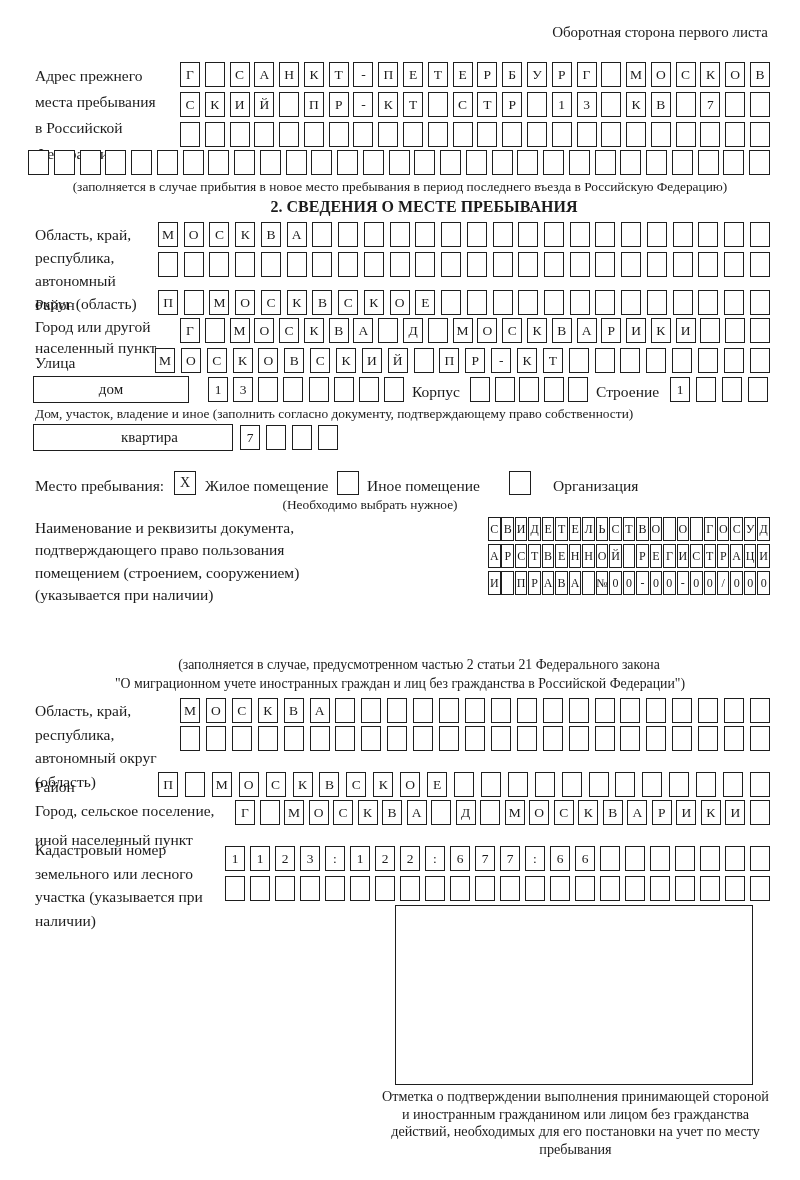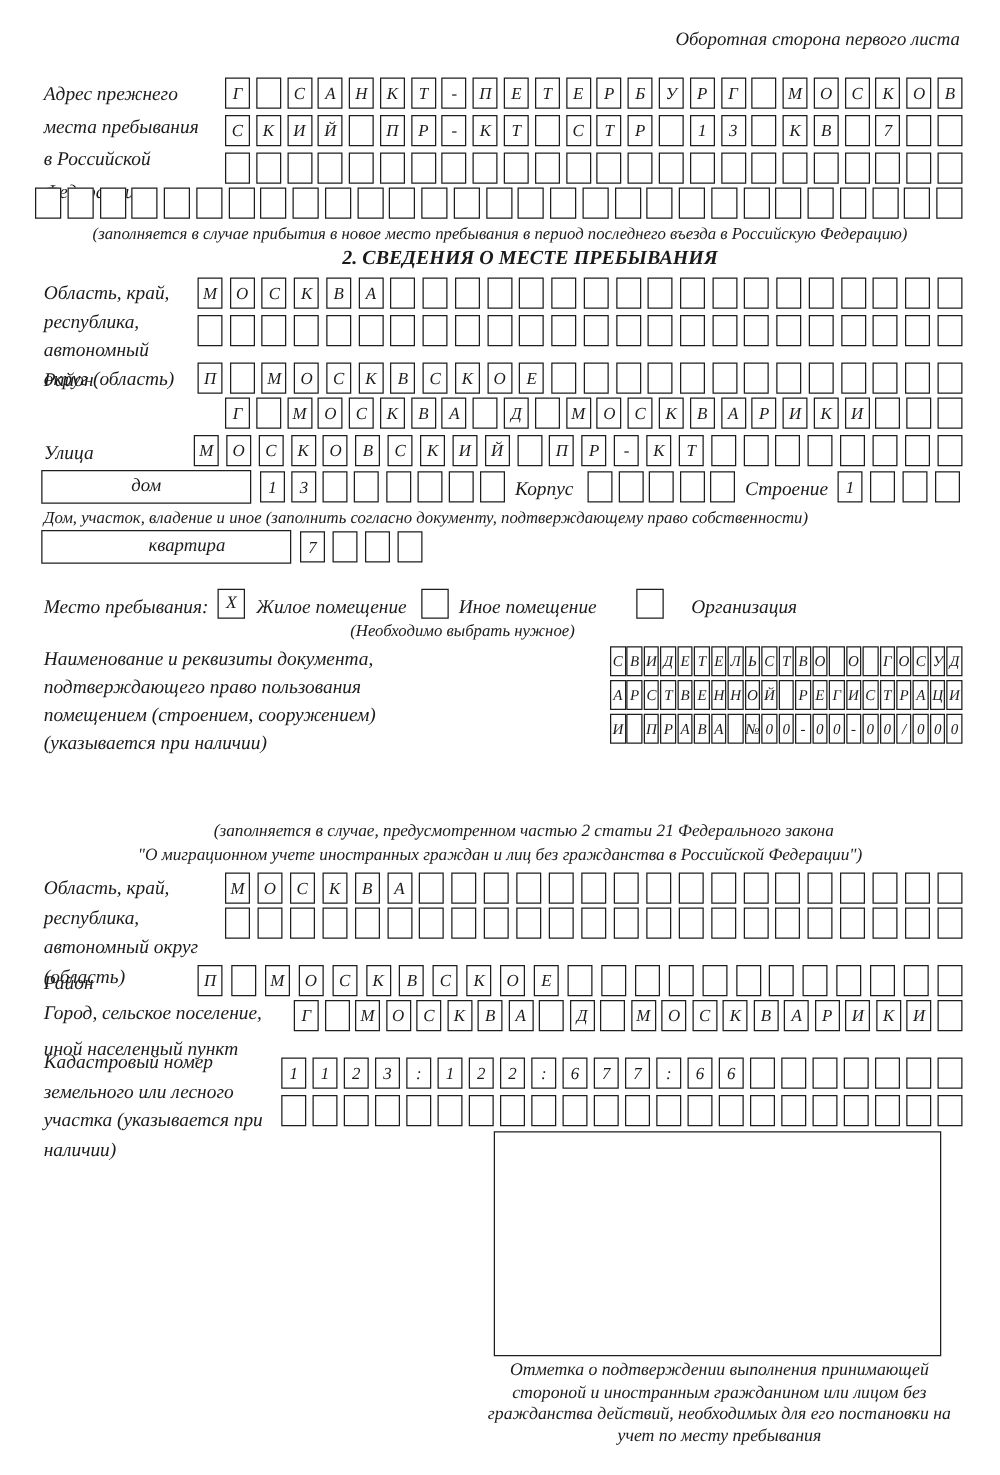--- a/index.html
+++ b/index.html
@@ -1,18 +1,18 @@
 <!DOCTYPE html>
 <html><head>
 <meta charset="utf-8">
 <style>
   html,body{margin:0;padding:0;background:#fff;}
   .page{
     position:relative;width:800px;height:1180px;background:#ffffff;
-    font-family:"Liberation Serif","DejaVu Serif",serif;color:#1b1b1b;overflow:hidden;font-style:italic;
+    font-family:"Liberation Serif","DejaVu Serif",serif;color:#1b1b1b;overflow:hidden;
   }
   .abs{position:absolute;}
   .hdr{font-size:15px;}
   .lbl{font-size:15.5px;line-height:26px;}
   .small{font-size:13.4px;}
   .title{font-weight:bold;font-size:16px;margin-left:24px;}
   .center{text-align:center;}
   .cellrow{position:absolute;display:flex;justify-content:space-between;}
   .cell{
     box-sizing:border-box;width:20px;height:25px;border:1.6px solid #1e1e1e;
@@ -228,20 +228,21 @@
       <div class="cell"></div>
       <div class="cell"></div>
       <div class="cell"></div>
       <div class="cell"></div>
       <div class="cell"></div>
       <div class="cell"></div>
       <div class="cell"></div>
       <div class="cell"></div>
     </div>
 
+  <div class="abs lbl" style="left:35px;top:316px;width:135px;line-height:21px;">Город или другой населенный пункт</div>
   <div class="cellrow" style="left:180px;top:318px;width:590px;">
       <div class="cell">Г</div>
       <div class="cell"></div>
       <div class="cell">М</div>
       <div class="cell">О</div>
       <div class="cell">С</div>
       <div class="cell">К</div>
       <div class="cell">В</div>
       <div class="cell">А</div>
       <div class="cell"></div>
@@ -283,21 +284,21 @@
       <div class="cell"></div>
       <div class="cell"></div>
       <div class="cell"></div>
       <div class="cell"></div>
       <div class="cell"></div>
       <div class="cell"></div>
       <div class="cell"></div>
       <div class="cell"></div>
     </div>
 
-  <div class="fieldbox" style="left:33px;top:376px;width:168px;height:27px;">дом</div>
+  <div class="fieldbox" style="left:33px;top:376px;width:156px;height:27px;">дом</div>
   <div class="cellrow" style="left:208px;top:377px;width:196px;">
       <div class="cell">1</div>
       <div class="cell">3</div>
       <div class="cell"></div>
       <div class="cell"></div>
       <div class="cell"></div>
       <div class="cell"></div>
       <div class="cell"></div>
       <div class="cell"></div>
     </div>

